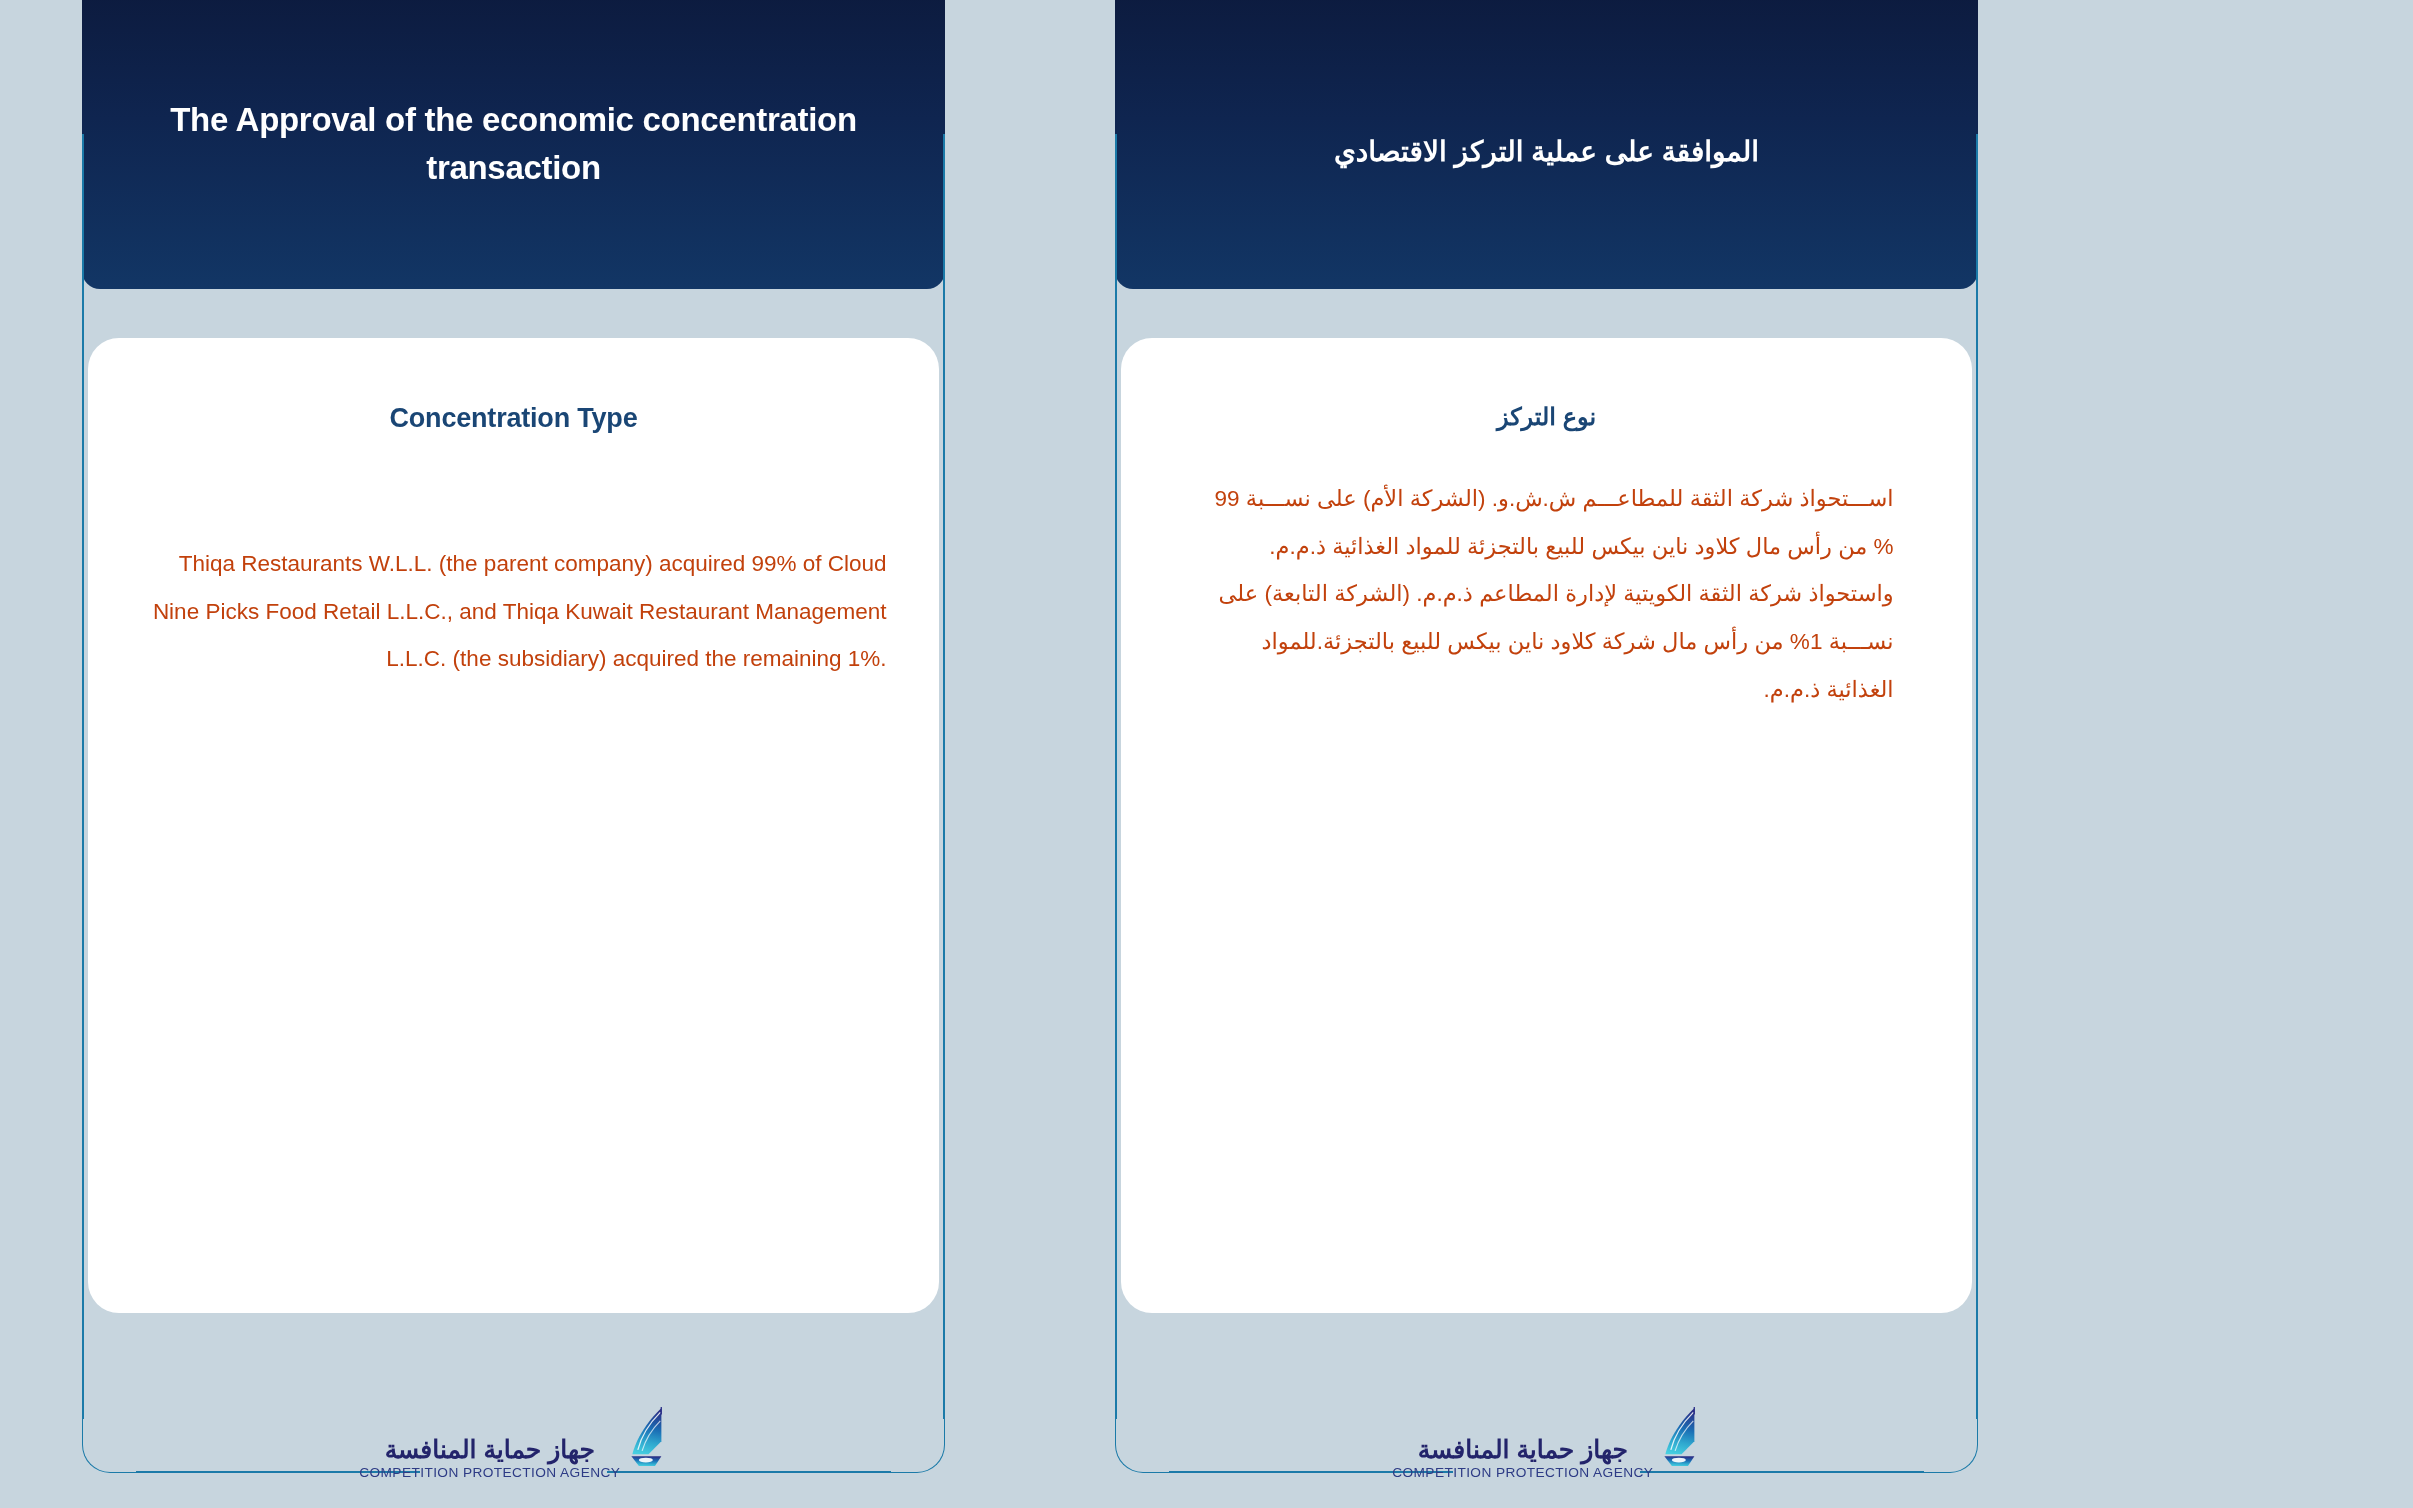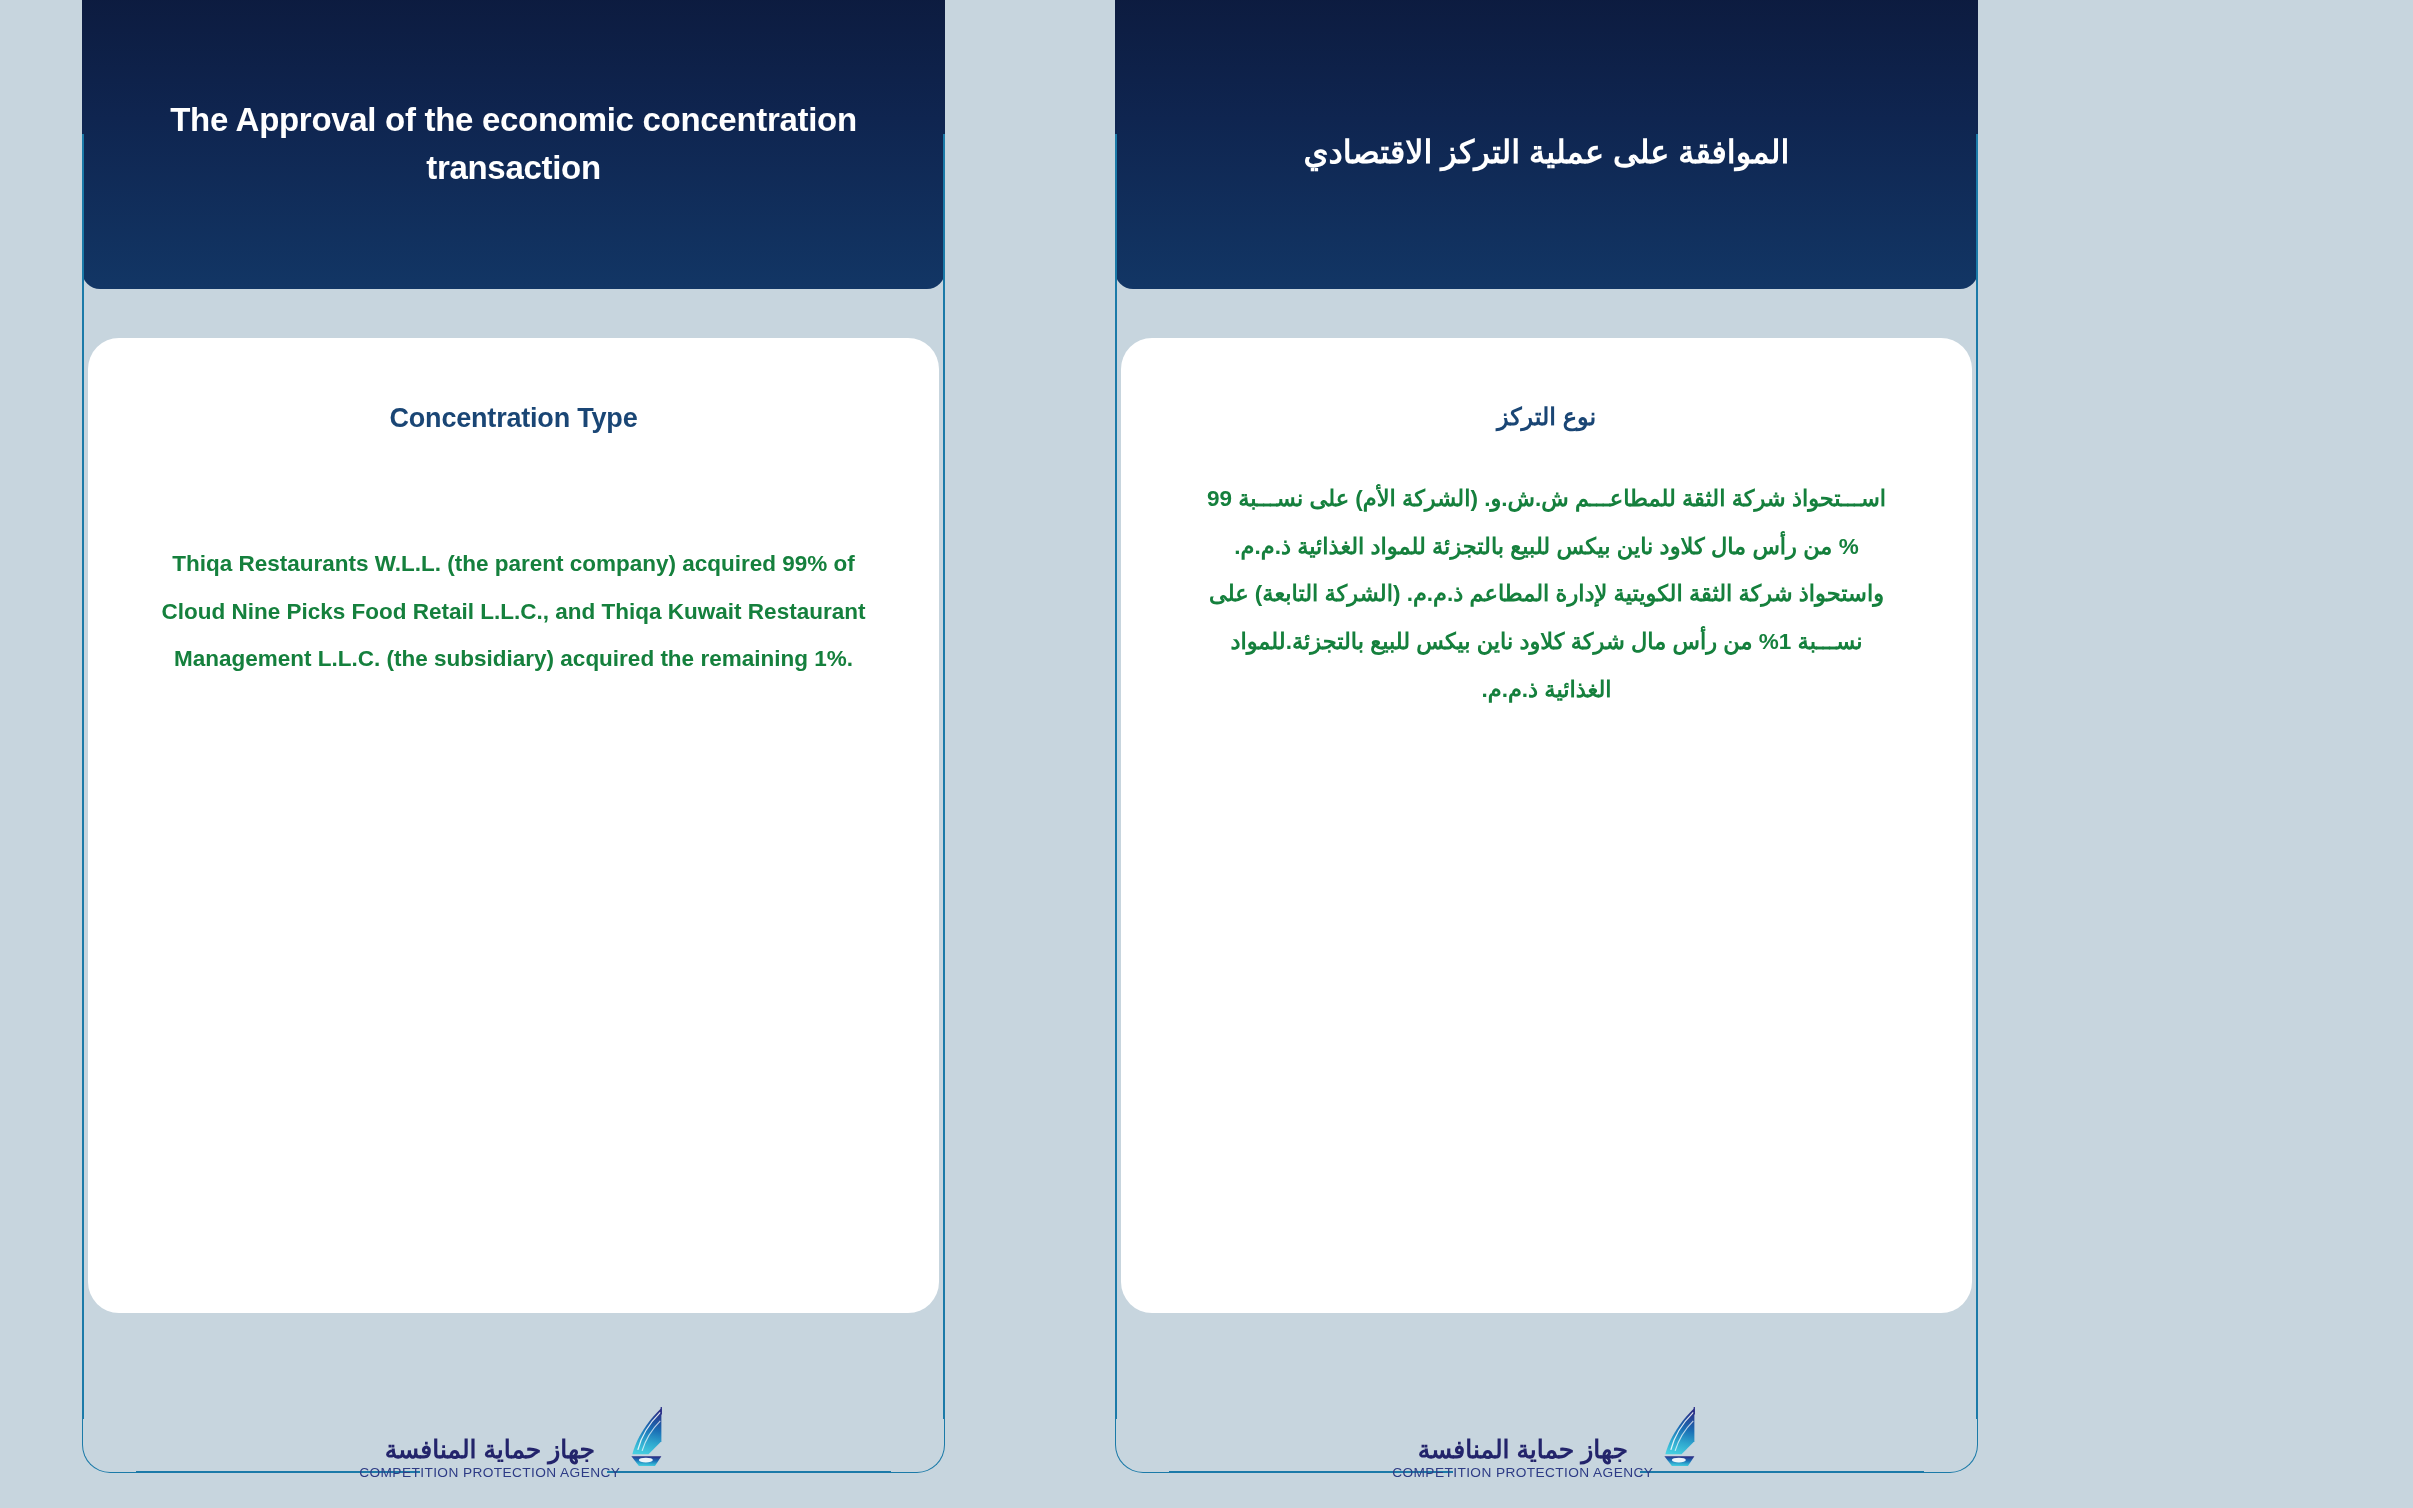--- a/index.html
+++ b/index.html
@@ -59,21 +59,21 @@
     color: #ffffff;
     font-size: 33px;
     font-weight: bold;
     line-height: 1.45;
     text-align: center;
     letter-spacing: -0.3px;
     max-width: 804px;
   }
   .column.rtl .header-title {
     direction: rtl;
-    font-size: 32px;
+    font-size: 28px;
     line-height: 1.42;
     margin-top: 16px;
   }
 
   
   .frame {
     position: absolute;
     left: 0;
     right: 0;
     top: 134px;
@@ -136,25 +136,25 @@
     text-align: center;
     margin-top: 33px;
     letter-spacing: -0.2px;
   }
   .column.rtl .card-title {
     direction: rtl;
     font-size: 24px;
   }
 
   .card-body {
-    color: #15803d;
+    color: #c2410c;
     font-size: 22.5px;
-    font-weight: bold;
+    font-weight: normal;
     line-height: 2.12;
-    text-align: center;
+    text-align: right;
     margin-top: 106px;
     padding: 0 13px;
   }
   .column.rtl .card-body {
     direction: rtl;
     font-size: 22.5px;
     line-height: 2.12;
     margin-top: 44px;
     padding: 0 39px;
   }

